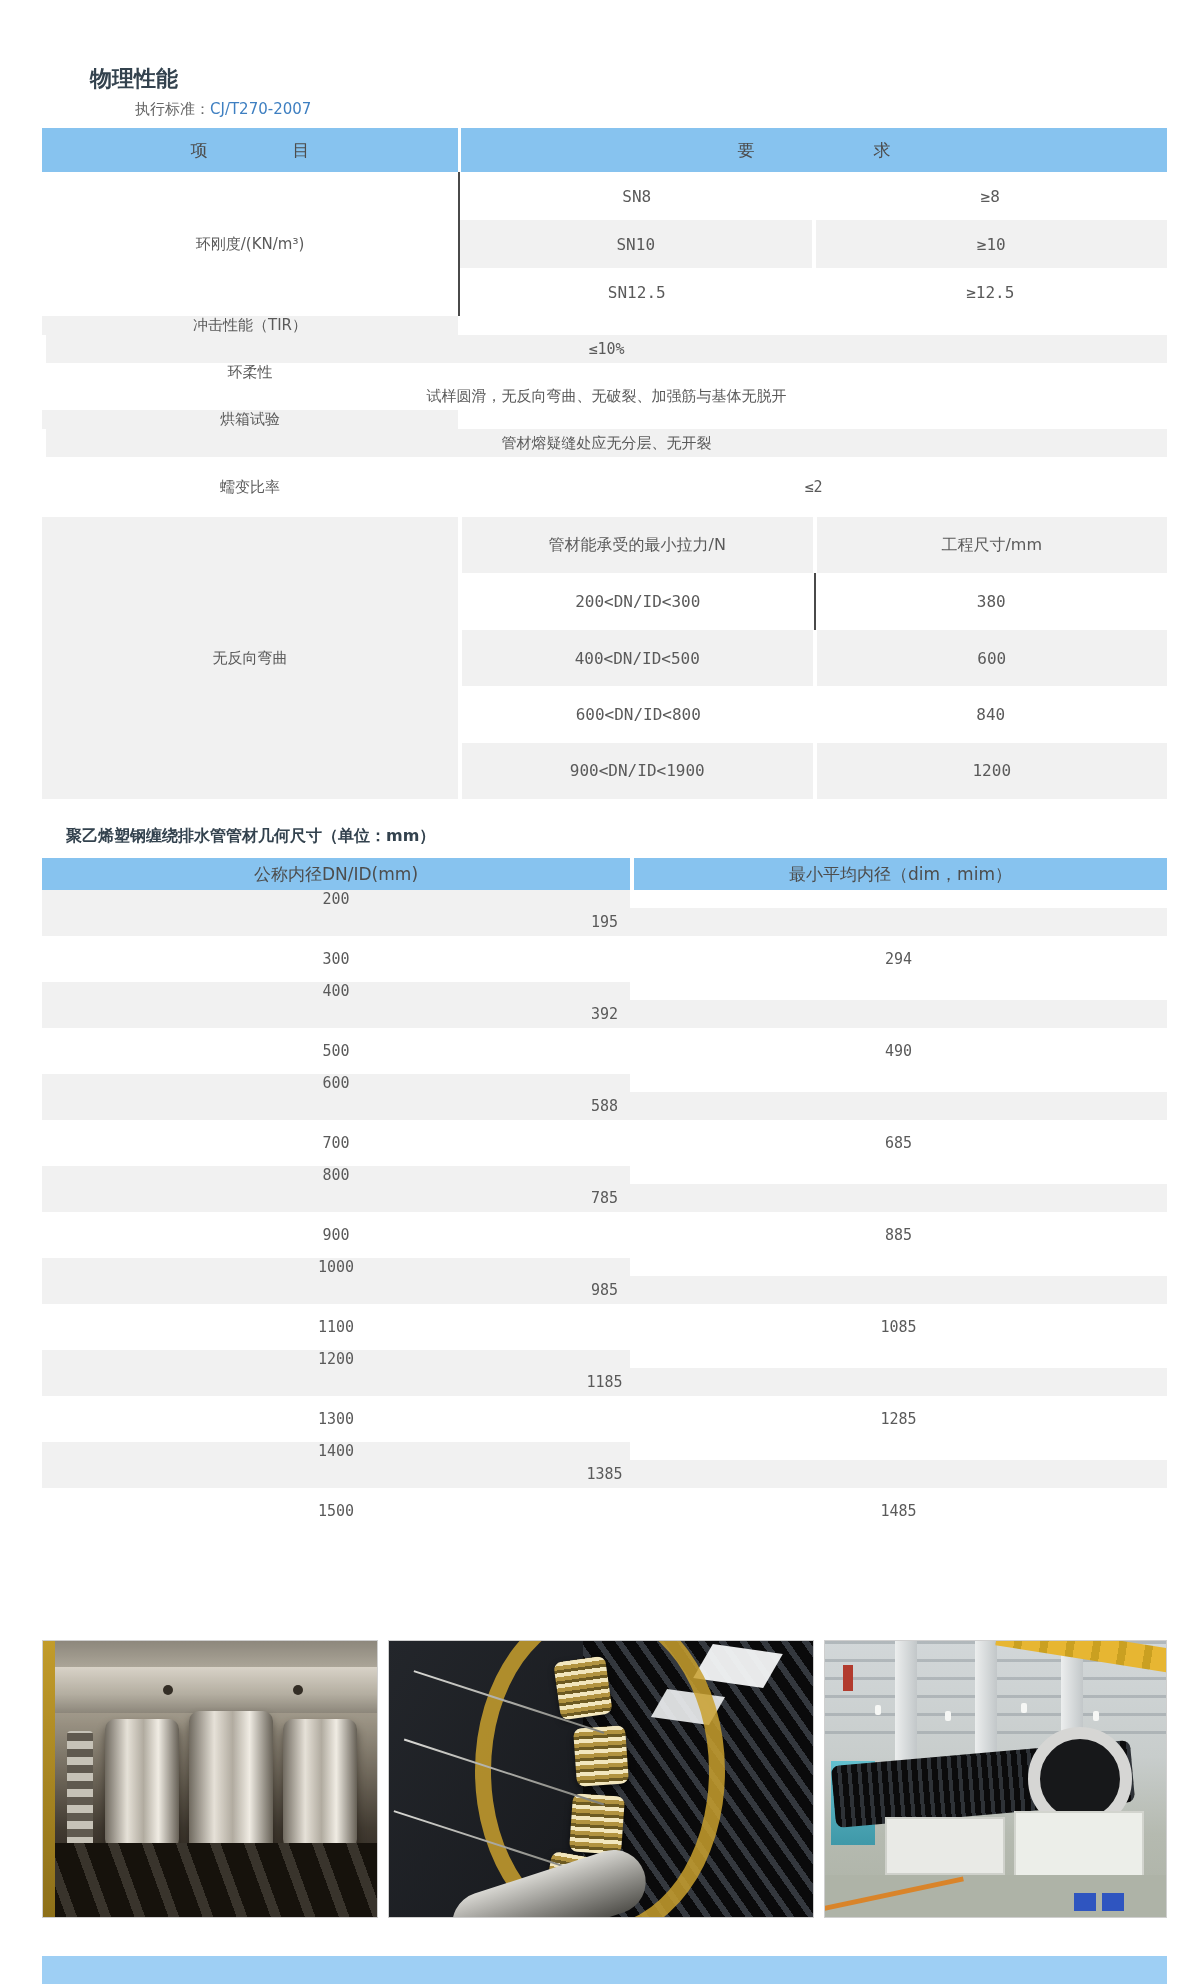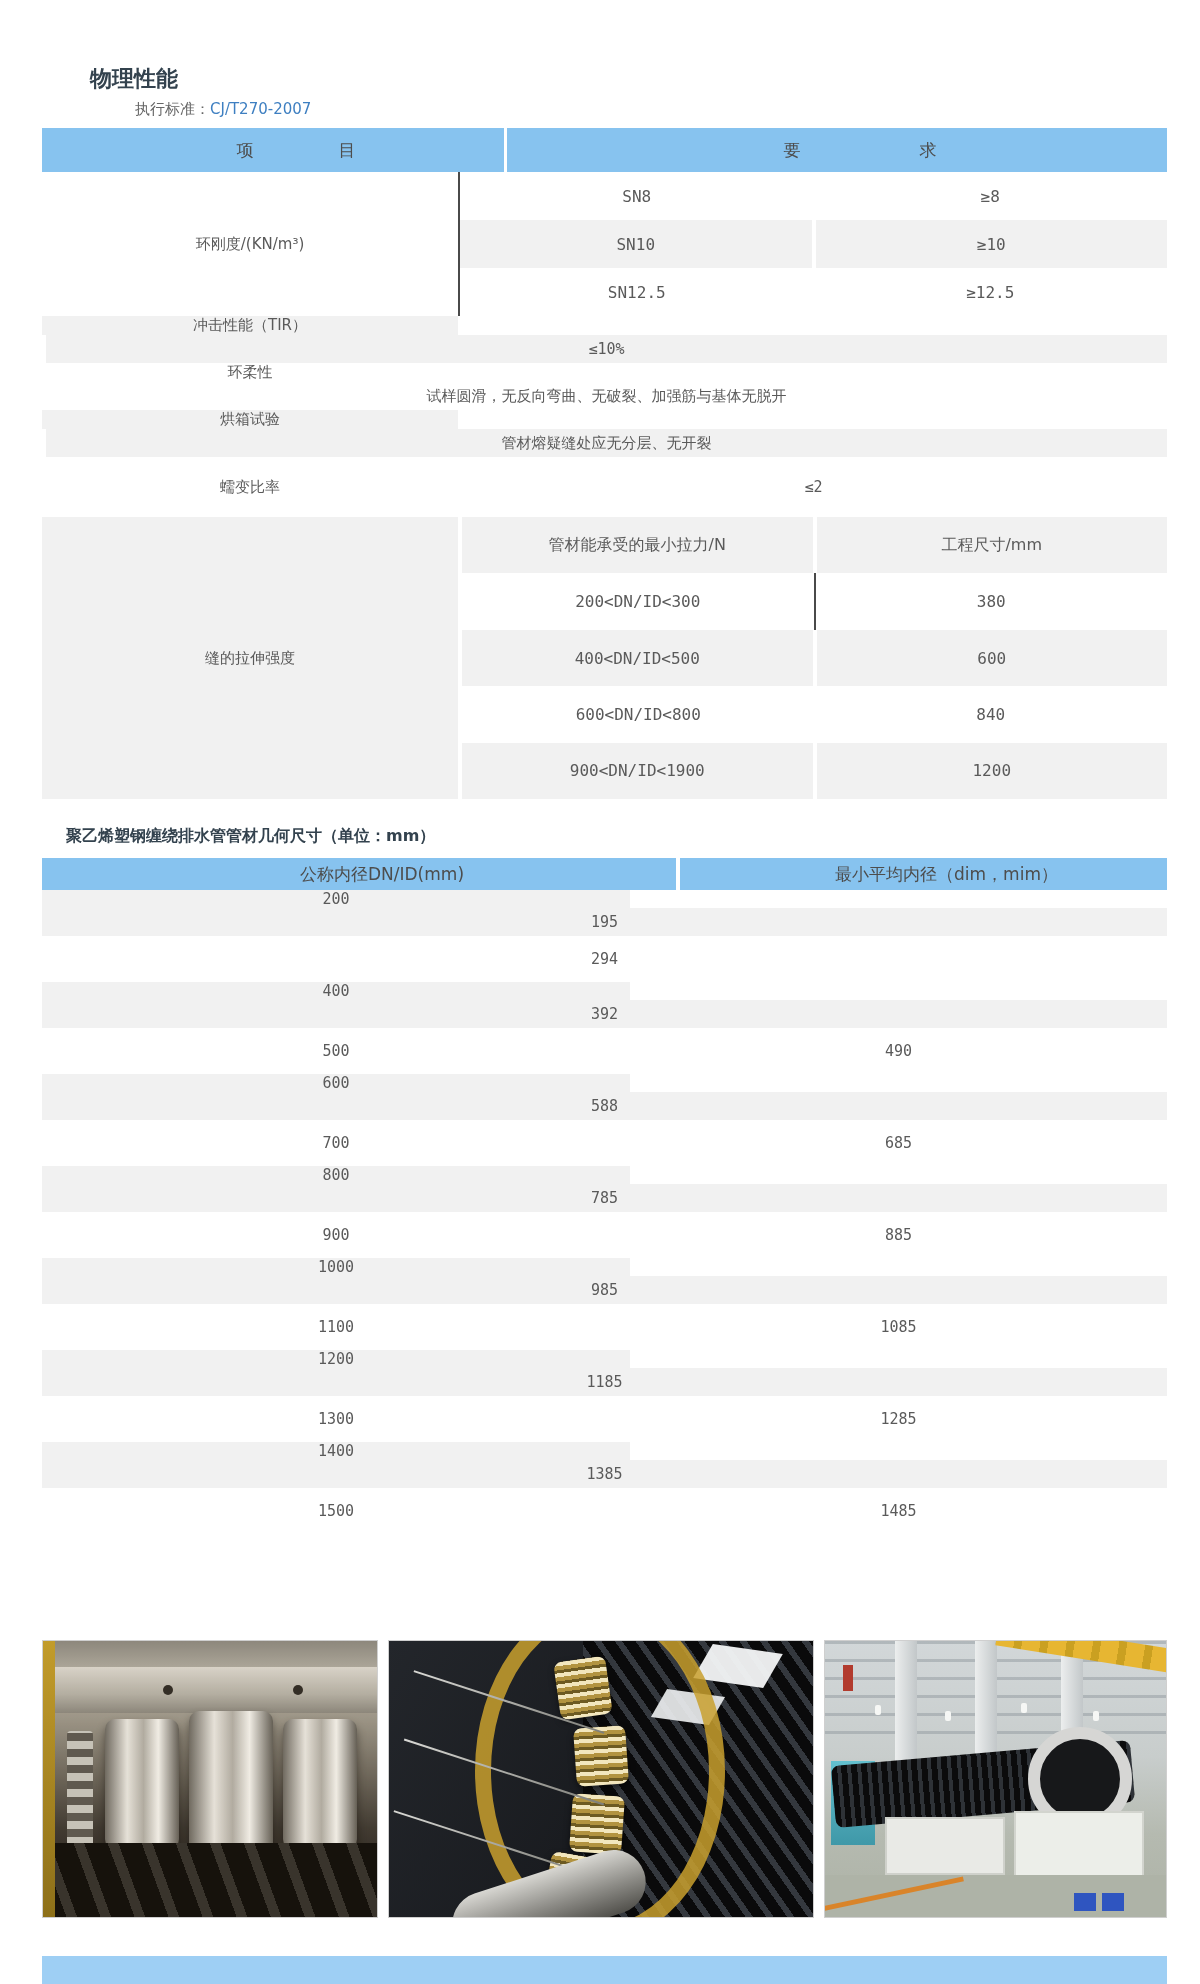--- a/index.html
+++ b/index.html
@@ -16,21 +16,21 @@
   #title2{left:66px;top:826px;font-size:16px;}
   .standard{position:absolute;left:135px;top:100px;font-size:15px;color:#666;}
   .standard .blue{color:#3e7fc1;}
 
   
   .tbl{position:absolute;left:42px;width:1125px;}
   #table1{top:128px;}
   #table2{top:858px;}
   .hdr{display:flex;height:44px;}
   .hdr .cell{background:#87c3ef;color:#4d4d4d;font-size:17px;
-    display:flex;align-items:center;justify-content:center;padding-left:46px;}
+    display:flex;align-items:center;justify-content:center;}
   .gapv{width:3px;background:#fff;flex:0 0 auto;}
   .c-left1{width:416px;flex:0 0 auto;}
   .c-right1{flex:1;}
 
   .row{display:flex;font-size:15px;}
   .h47{height:47px;flex-direction:column;}
   .h48{height:60px;align-items:center;}
   .cell{display:flex;align-items:center;justify-content:center;}
   .gray{background:#f1f1f1;}
   .white{background:#ffffff;}
@@ -153,21 +153,21 @@
       <div class="cell c-right1 gray mgap">管材熔疑缝处应无分层、无开裂</div>
     </div>
 
     <div class="row h48">
       <div class="cell c-left1 white">蠕变比率</div>
       <div class="vline"></div>
       <div class="cell c-right1 white mono">≤2</div>
     </div>
 
     <div class="band" style="height:282px;">
-      <div class="merged gray">缝的拉伸强度</div>
+      <div class="merged gray">无反向弯曲</div>
       <div class="stack mgap">
         <div class="subrow gapped">
           <div class="subcell gray">管材能承受的最小拉力/N</div>
           <div class="subcell gray">工程尺寸/mm</div>
         </div>
         <div class="subrow white">
           <div class="subcell mono">200&lt;DN/ID&lt;300</div>
           <div class="vline"></div>
           <div class="subcell mono">380</div>
         </div>
@@ -194,20 +194,21 @@
       <div class="cell c-left2">公称内径DN/ID(mm)</div>
       <div class="gapv" style="width:4px;"></div>
       <div class="cell c-right2">最小平均内径（dim，mim）</div>
     </div>
 
     <div class="t2row gray">
         <div class="cell c-left2 mono">200</div>
         <div class="cell c-right2 mono" style="flex:1;">195</div>
       </div>
     <div class="t2row white">
+        <div class="cell c-left2 mono">300</div>
         <div class="cell c-right2 mono" style="flex:1;">294</div>
       </div>
     <div class="t2row gray">
         <div class="cell c-left2 mono">400</div>
         <div class="cell c-right2 mono" style="flex:1;">392</div>
       </div>
     <div class="t2row white">
         <div class="cell c-left2 mono">500</div>
         <div class="cell c-right2 mono" style="flex:1;">490</div>
       </div>

